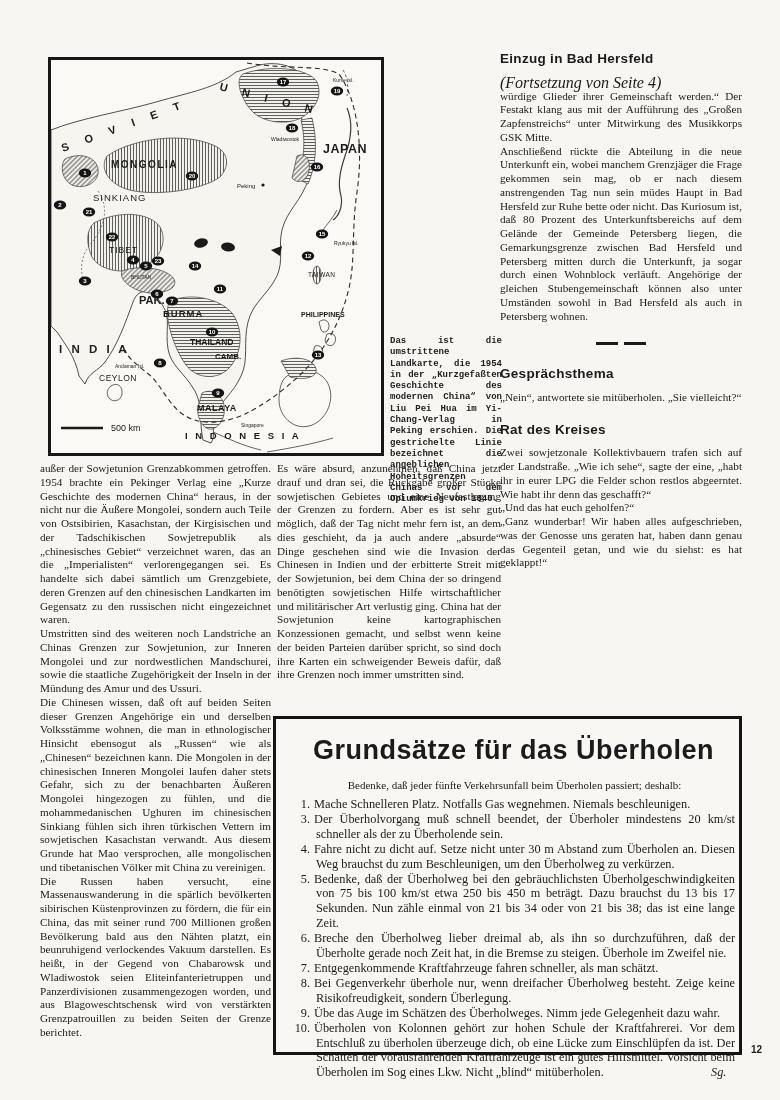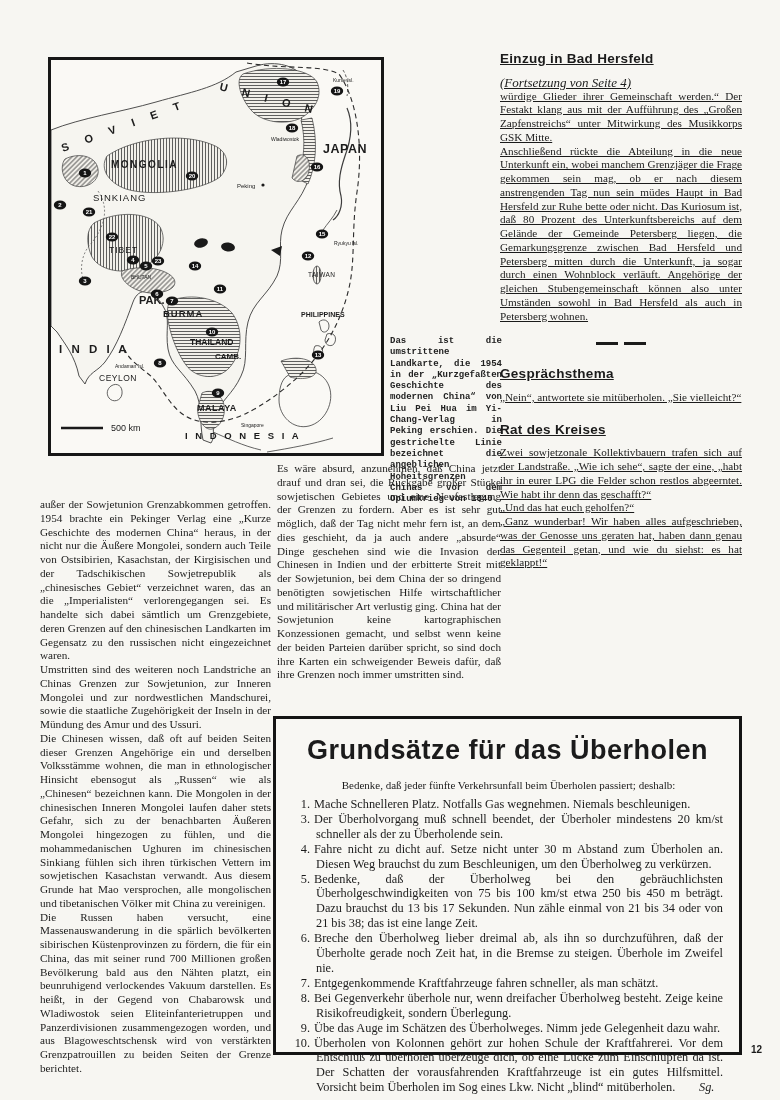--- a/index.html
+++ b/index.html
@@ -16,36 +16,36 @@
   }
   .map-box svg { width:100%; height:100%; display:block; }
   .map-caption {
     position:absolute; left:390px; top:336px; width:112px;
     font-family:Liberation Mono, monospace; font-weight:bold;
     font-size:9px; line-height:11.3px; text-align:justify; color:#222;
   }
   
   .col { position:absolute; text-align:justify; font-size:11.2px; line-height:13.75px; }
   .col p { margin:0; }
-  .col-left  { left:40px;  top:462px; width:231px;margin-top:36px; }
+  .col-left  { left:40px;  top:462px; width:231px; }
   .col-mid   { left:277px; top:462px; width:224px; }
   .col-right { left:500px; top:52px;  width:242px; }
   .col-right h3, .section-title {
     font-family:"Liberation Sans", sans-serif; font-weight:bold;
     font-size:13.5px; letter-spacing:.3px; text-align:left; margin:0 0 10px 0;
   }
-  .subtitle { font-style:italic; font-size:13px; margin:0 0 14px 0; text-align:left; }
+  .subtitle { font-style:italic; font-size:16px; margin:0 0 14px 0; text-align:left; }
   .divider { text-align:center; margin:13px 0 17px 0; }
   .divider span { display:inline-block; width:22px; height:3px; background:#1b1b1b; margin:0 3px; vertical-align:middle; }
-  .sect { margin-bottom:6px;text-decoration:underline; }
+  .sect { margin-bottom:6px; }
   .sect-gap { height:12px; }
   
   .rules-box {
     position:absolute; left:273px; top:716px; width:469px; height:339px;
-    border:3px solid #141414; background:#f8f7f3; padding:14px 16px 10px 16px;
+    border:3px solid #141414; background:#f8f7f3; padding:14px 4px 10px 16px;
   }
   .rules-title {
     font-family:"Liberation Sans", sans-serif; font-weight:bold;
     font-size:27px; letter-spacing:.5px; text-align:center; margin:2px 0 12px 0;
   }
   .rules-intro { font-size:11px; line-height:15px; margin:0 0 4px 2px; text-align:center; }
   .rules-list { list-style:none; font-size:12.3px; line-height:14.9px; text-align:justify; }
   .rules-list li { padding-left:24px; text-indent:-24px;font-family:Liberation Serif, serif; }
   .rules-list .num { display:inline-block; width:18px; text-align:right; margin-right:4px; text-indent:0; }
   .rules-list .sig { float:right; font-style:italic; }

